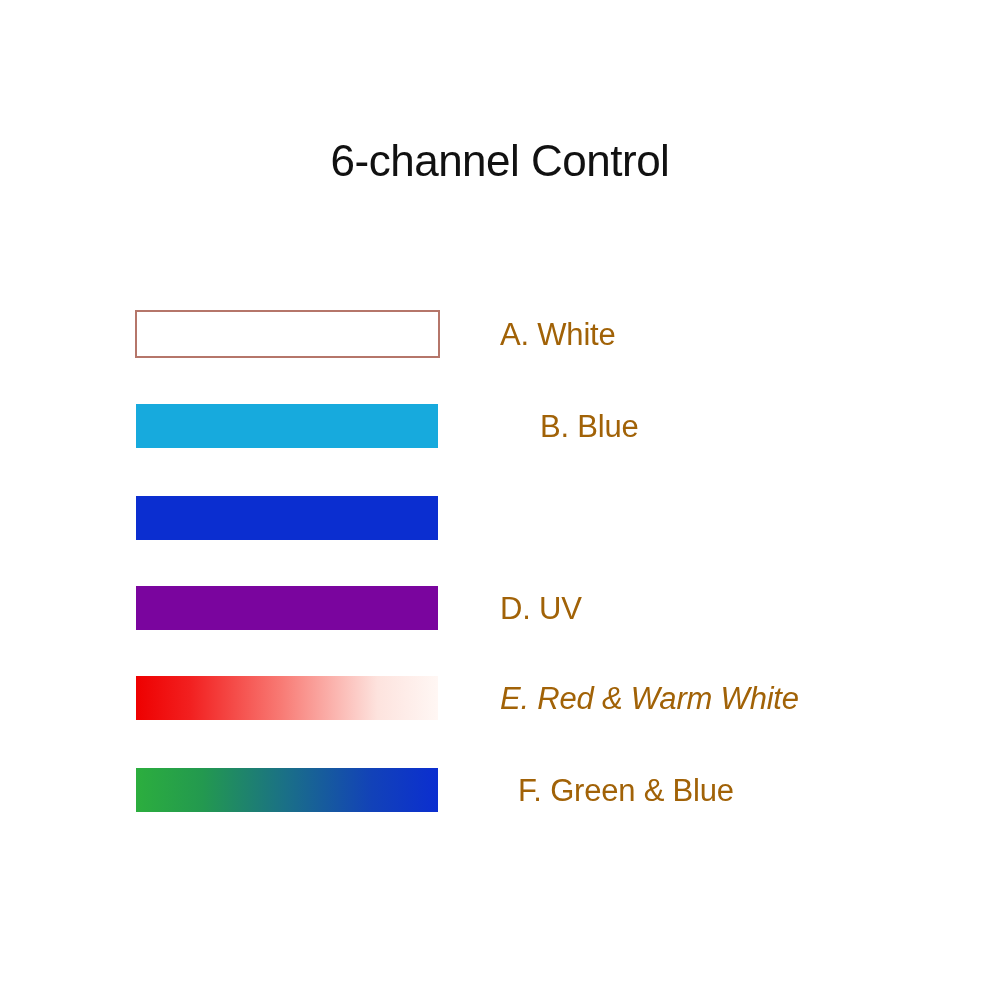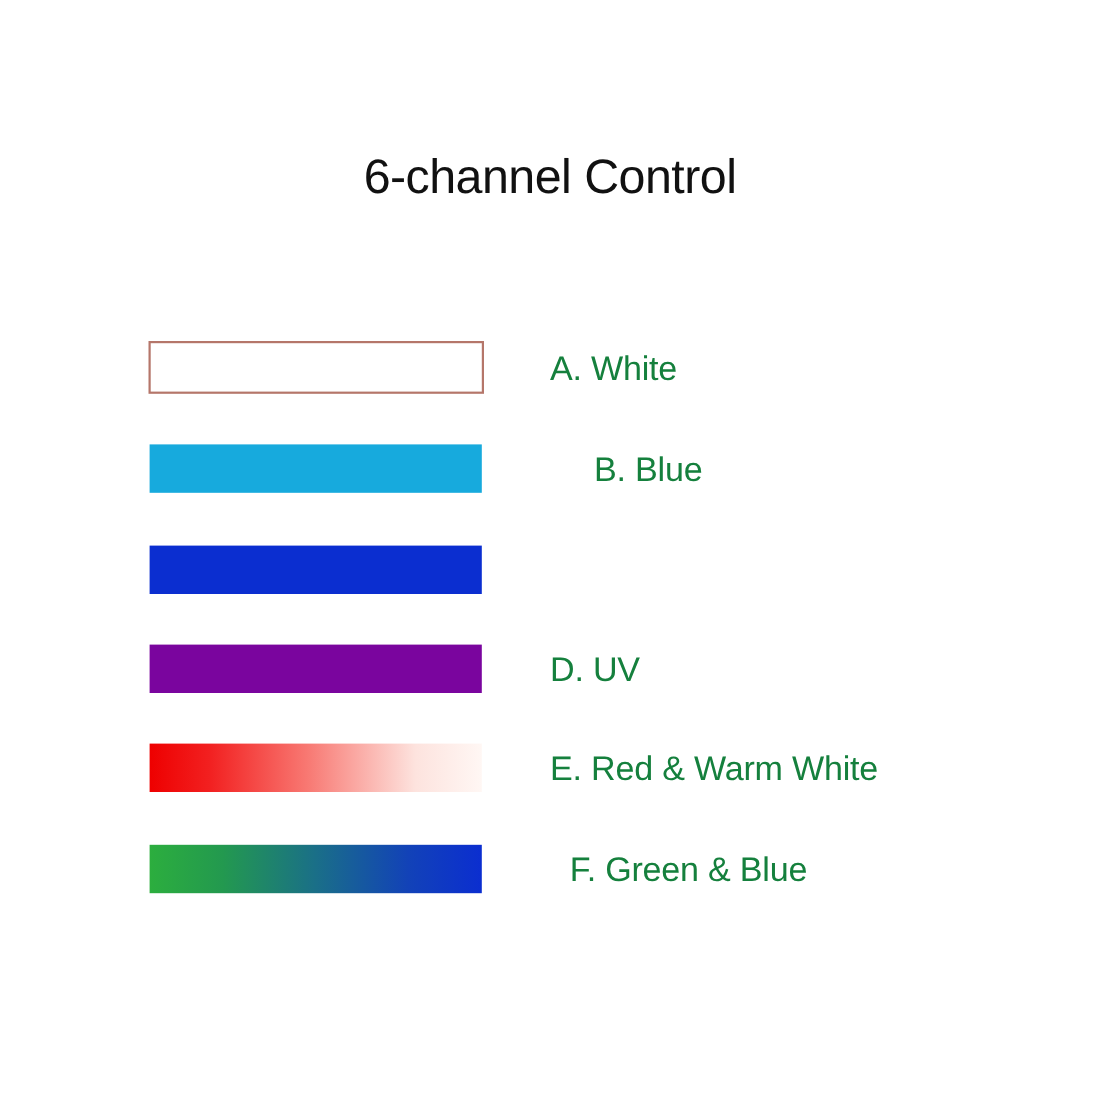--- a/index.html
+++ b/index.html
@@ -75,21 +75,21 @@
 
   .legend-label {
     position: absolute;
     left: 364px;
     top: 50%;
     transform: translateY(-50%);
     font-family: "Liberation Sans", sans-serif;
     font-size: 31px;
     font-weight: 400;
     letter-spacing: -0.2px;
-    color: #15803d;
+    color: #a16207;
     white-space: nowrap;
     line-height: 38px;
   }
 </style>
 </head>
 <body>
 
 <div id="figure">
 
   <div id="title">6-channel Control</div>
@@ -106,21 +106,21 @@
       </div>
       <div class="legend-row" style="top: 184px;">
         <div class="swatch" style="background: rgb(11, 46, 208);"></div>
       </div>
       <div class="legend-row" style="top: 274px;">
         <div class="swatch" style="background: rgb(122, 5, 158);"></div>
         <div class="legend-label" style="left: 364px;">D. UV</div>
       </div>
       <div class="legend-row" style="top: 364px;">
         <div class="swatch" style="background: linear-gradient(to right, rgb(238, 0, 0) 0%, rgb(242, 32, 32) 18%, rgb(248, 122, 116) 48%, rgb(253, 227, 222) 80%, rgb(255, 247, 244) 100%);"></div>
-        <div class="legend-label" style="left: 364px;">E. Red &amp; Warm White</div>
+        <div class="legend-label" style="left: 364px; font-style: italic;">E. Red &amp; Warm White</div>
       </div>
       <div class="legend-row" style="top: 456px;">
         <div class="swatch" style="background: linear-gradient(to right, rgb(44, 174, 62) 0%, rgb(35, 153, 79) 22%, rgb(26, 111, 136) 50%, rgb(18, 66, 184) 78%, rgb(11, 46, 208) 100%);"></div>
         <div class="legend-label" style="left: 364px; margin-left: 18px;">F. Green &amp; Blue</div>
       </div>
     </div>
 
 </div>
 
 </body></html>

